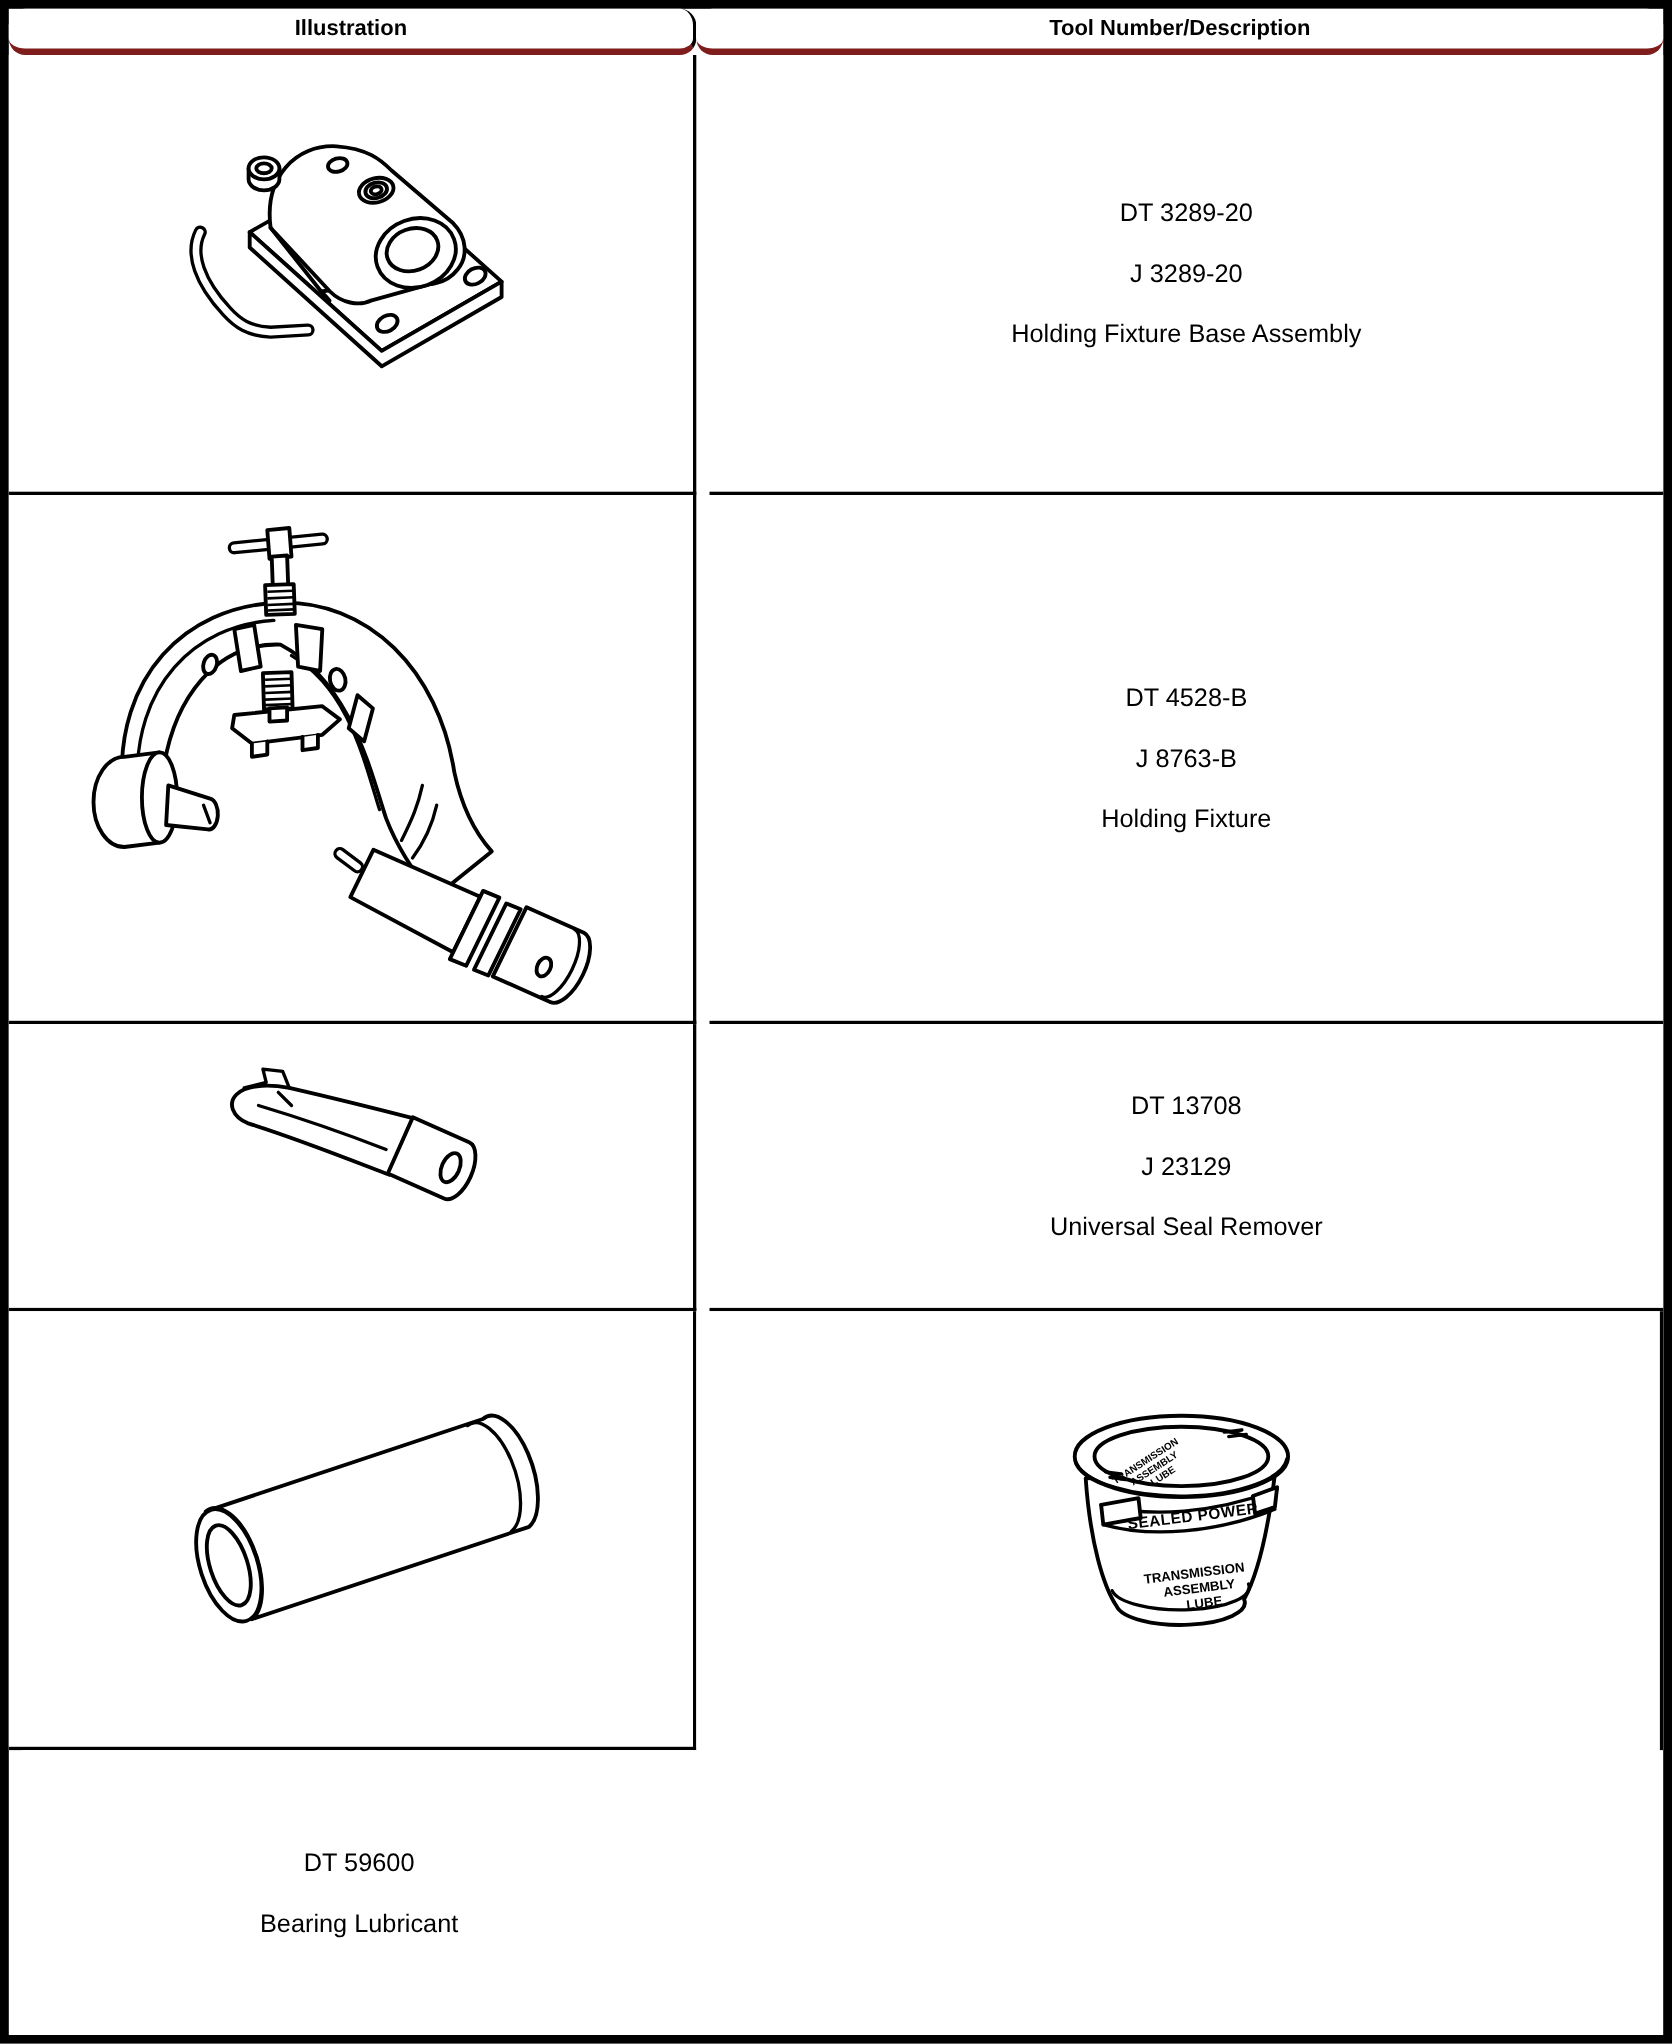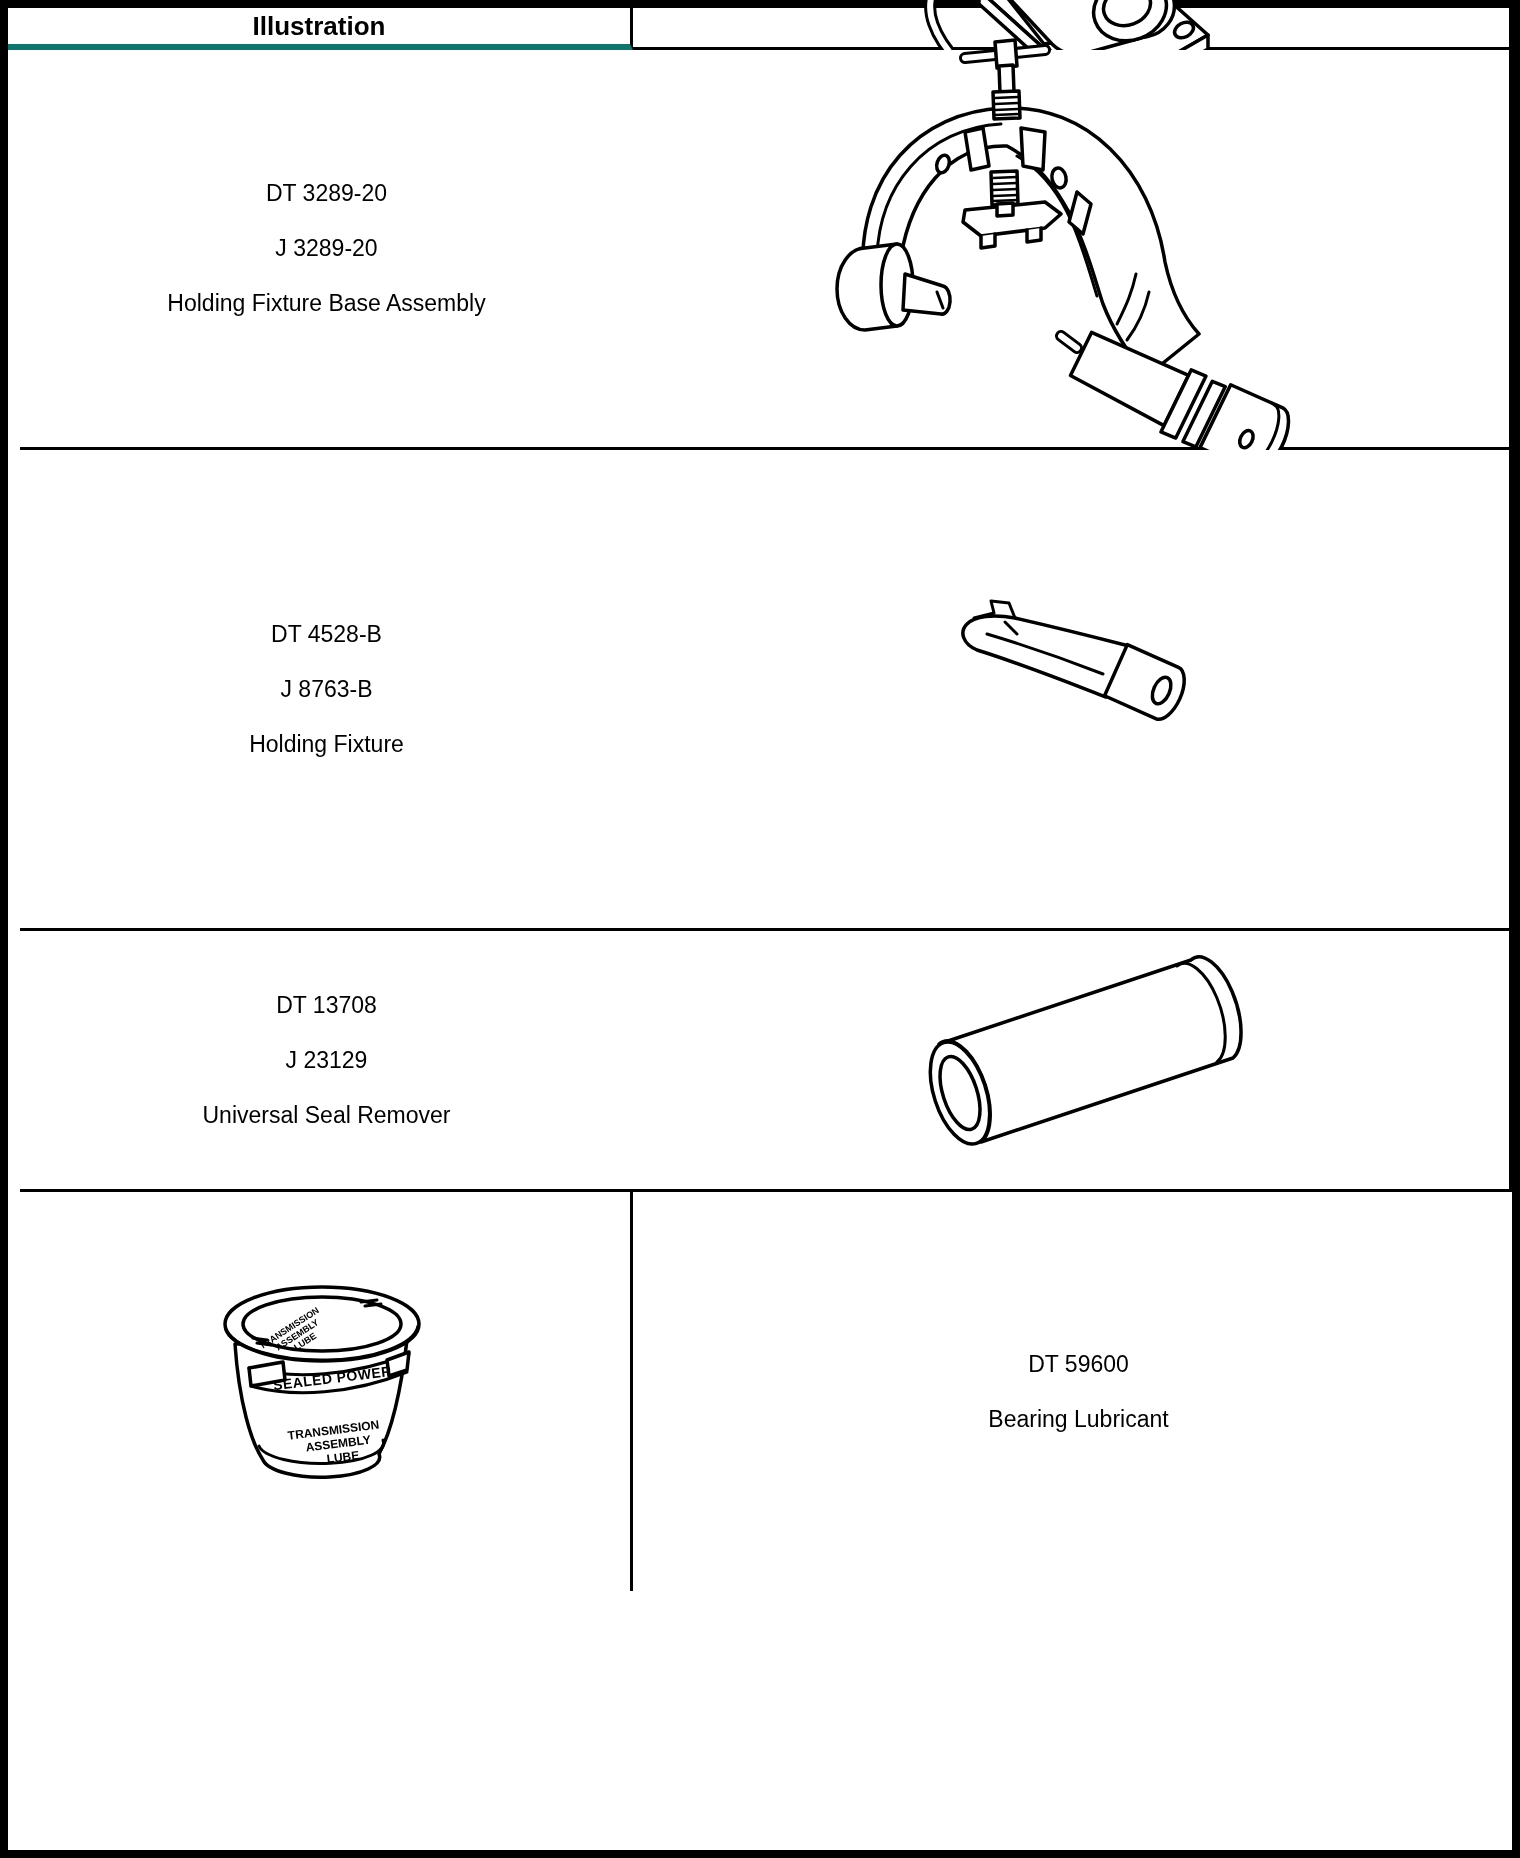--- a/index.html
+++ b/index.html
@@ -18,23 +18,23 @@
     grid-template-columns:625px 1fr;
     grid-template-rows:42px 400px 481px 261px 399px 259px;
   }
   .cell {
     height:100%;
     background:#fff;
   }
   .col-ill { border-right:3px solid #000; }
   .row-line { border-bottom:3px solid #000; }
   .header-cell {
-    border-bottom:6px solid #0f766e;
+    border-bottom:6px solid #7f1d1d;
     display:flex; align-items:center; justify-content:center;
-    font-weight:bold; font-size:26px;
+    font-weight:bold; font-size:20px;border-radius:15px;
   }
   .ill-cell {
     display:flex; align-items:center; justify-content:center;
   }
   .desc-cell {
     display:flex; flex-direction:column;
     align-items:center; justify-content:center;
     gap:28px;
     font-size:23px; line-height:27px;
     text-align:center;
@@ -49,20 +49,23 @@
   .jar-txt { font-family:"Liberation Sans", sans-serif; font-weight:bold; fill:#000; }
 </style>
 </head>
 <body>
 
 <div class="page">
   <div class="tool-table">
 
     <div class="cell header-cell col-ill">
       <span>Illustration</span>
+    </div>
+    <div class="cell header-cell">
+      <span>Tool Number/Description</span>
     </div>
 
     <div class="cell ill-cell col-ill row-line">
       <svg width="450" height="250" viewBox="0 0 450 250" style="margin-bottom:70px">
         <g>
           <path class="ln" d="M133,122 L242,60 L362,167 L253,230 Z"></path>
           <path class="ln" d="M133,122 L133,136 L253,244 L362,181 L362,167 L253,230 Z"></path>
           <ellipse class="ln" cx="196" cy="153" rx="10" ry="7" transform="rotate(-28 196 153)"></ellipse>
           <ellipse class="ln" cx="258" cy="205" rx="10" ry="7" transform="rotate(-28 258 205)"></ellipse>
           <ellipse class="ln" cx="338" cy="162" rx="10" ry="7" transform="rotate(-28 338 162)"></ellipse>

